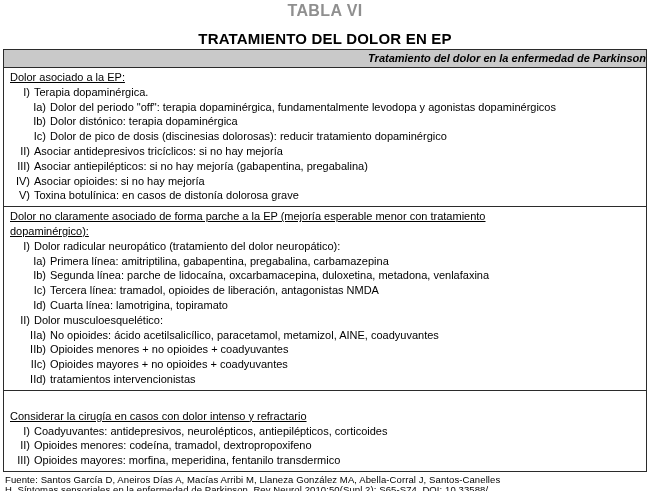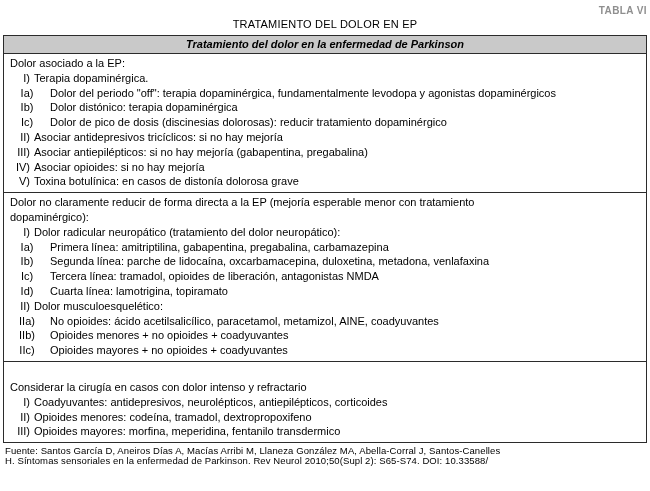--- a/index.html
+++ b/index.html
@@ -12,42 +12,41 @@
     color: #000;
     -webkit-font-smoothing: antialiased;
   }
   .page { padding: 5px 3px 0 3px; }
 
   
   .caption { text-align: center; }
   .table-label {
     color: var(--label-gray, #8f8f8f);
     font-weight: bold;
-    font-size: 10px;
+    font-size: 16px;
     line-height: 12px;
     letter-spacing: 0.4px;
-    text-align: right;
   }
   .table-title {
-    font-weight: normal;
-    font-size: 11px;
+    font-weight: bold;
+    font-size: 15px;
     line-height: 13px;
     letter-spacing: 0.2px;
-    margin-top: 1px;
+    margin-top: 15px;
   }
 
   
   .table {
     margin-top: 4px;
     border: 1.5px solid var(--border-col, #2b2b2b);
   }
   .table-header {
     background: var(--header-bg, #c9c9c9);
     border-bottom: 1.5px solid var(--border-col, #2b2b2b);
-    text-align: center;
+    text-align: right;
     font-style: italic;
     font-weight: bold;
     font-size: 11px;
     line-height: 13px;
     padding: 2px 0 2px 0;
   }
   .section {
     padding: 2px 4px 3px 4px;
     border-bottom: 1.5px solid var(--border-col, #2b2b2b);
   }
@@ -59,23 +58,23 @@
     font-size: 11px;
     line-height: 14.8px;
   }
   .line .num {
     flex: 0 0 auto;
     text-align: right;
     margin-right: 4px;
     white-space: pre;
   }
   .line.level-1 .num { width: 22px; }
-  .line.level-2 .num { width: 38px; text-align: center; }
+  .line.level-2 .num { width: 38px; }
   .line .txt { flex: 1 1 auto; white-space: pre-wrap; }
-  .line.level-0 .txt { padding-left: 2px; }
+  .line.level-0 .txt { padding-left: 2px; text-decoration: underline; }
 
   
   .footer { margin-top: 3px; padding: 0 2px; }
   .footer-line {
     font-size: 9.5px;
     line-height: 9.9px;
     letter-spacing: 0.1px;
   }
 </style>
 </head>
@@ -123,21 +122,21 @@
             <span class="num">IV)</span>
             <span class="txt">Asociar opioides: si no hay mejoría</span>
           </div>
           <div class="line level-1">
             <span class="num">V)</span>
             <span class="txt">Toxina botulínica: en casos de distonía dolorosa grave</span>
           </div>
         </div>
         <div class="section">
           <div class="line level-0">
-            <span class="txt">Dolor no claramente reducir de forma directa a la EP (mejoría esperable menor con tratamiento
+            <span class="txt">Dolor no claramente asociado de forma parche a la EP (mejoría esperable menor con tratamiento
 dopaminérgico):</span>
           </div>
           <div class="line level-1">
             <span class="num">I)</span>
             <span class="txt">Dolor radicular neuropático (tratamiento del dolor neuropático):</span>
           </div>
           <div class="line level-2">
             <span class="num">Ia)</span>
             <span class="txt">Primera línea: amitriptilina, gabapentina, pregabalina, carbamazepina</span>
           </div>
@@ -161,20 +160,24 @@
             <span class="num">IIa)</span>
             <span class="txt">No opioides: ácido acetilsalicílico, paracetamol, metamizol, AINE, coadyuvantes</span>
           </div>
           <div class="line level-2">
             <span class="num">IIb)</span>
             <span class="txt">Opioides menores + no opioides + coadyuvantes</span>
           </div>
           <div class="line level-2">
             <span class="num">IIc)</span>
             <span class="txt">Opioides mayores + no opioides + coadyuvantes</span>
+          </div>
+          <div class="line level-2">
+            <span class="num">IId)</span>
+            <span class="txt">tratamientos intervencionistas</span>
           </div>
         </div>
         <div class="section">
           <div class="line level-0">
             <span class="txt">Considerar la cirugía en casos con dolor intenso y refractario</span>
           </div>
           <div class="line level-1">
             <span class="num">I)</span>
             <span class="txt">Coadyuvantes: antidepresivos, neurolépticos, antiepilépticos, corticoides</span>
           </div>

